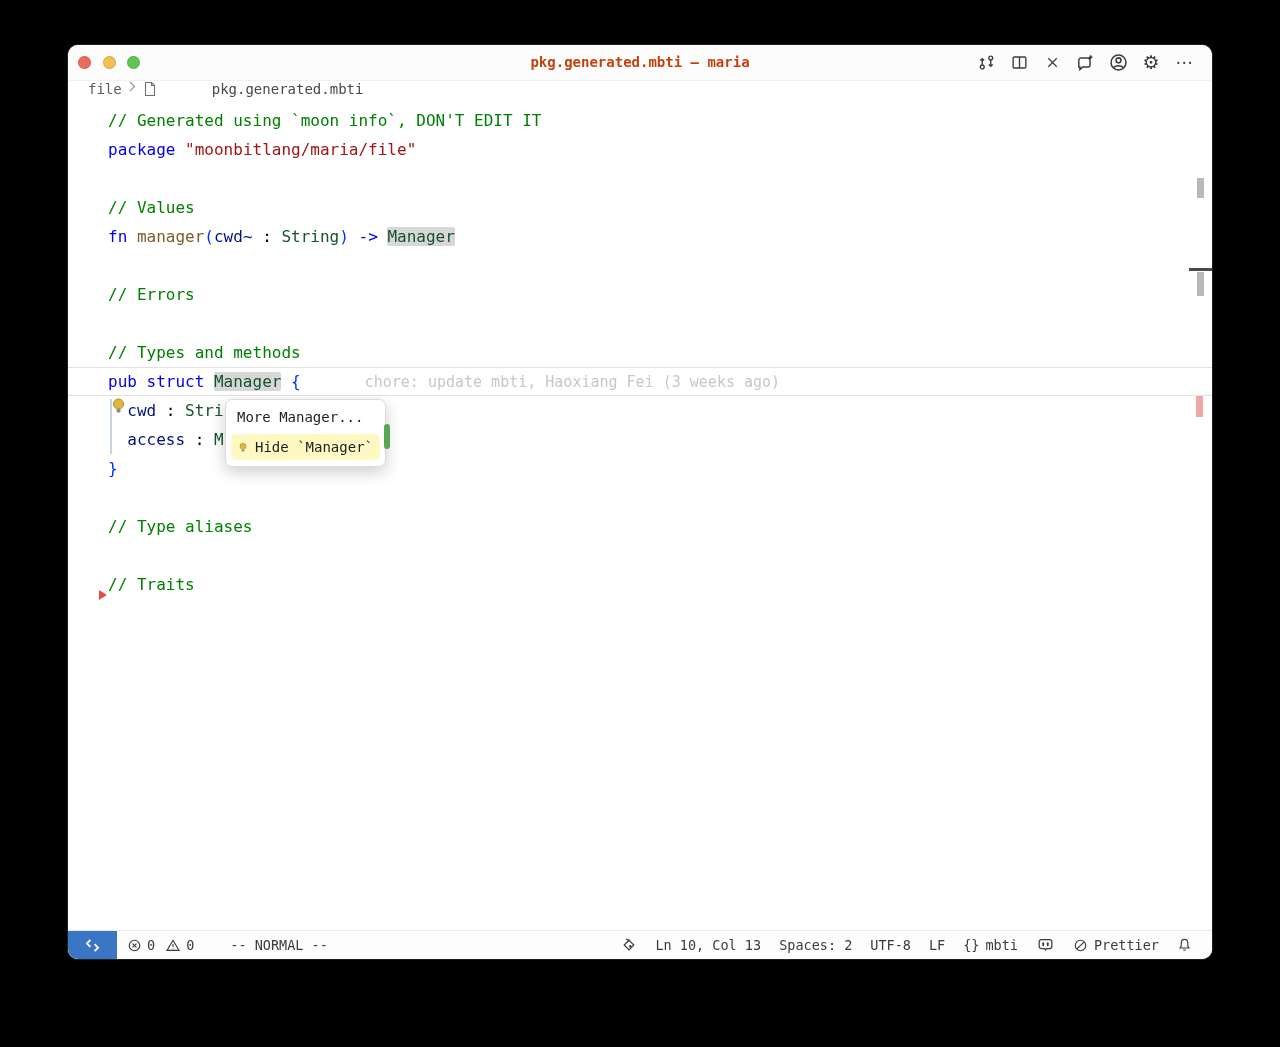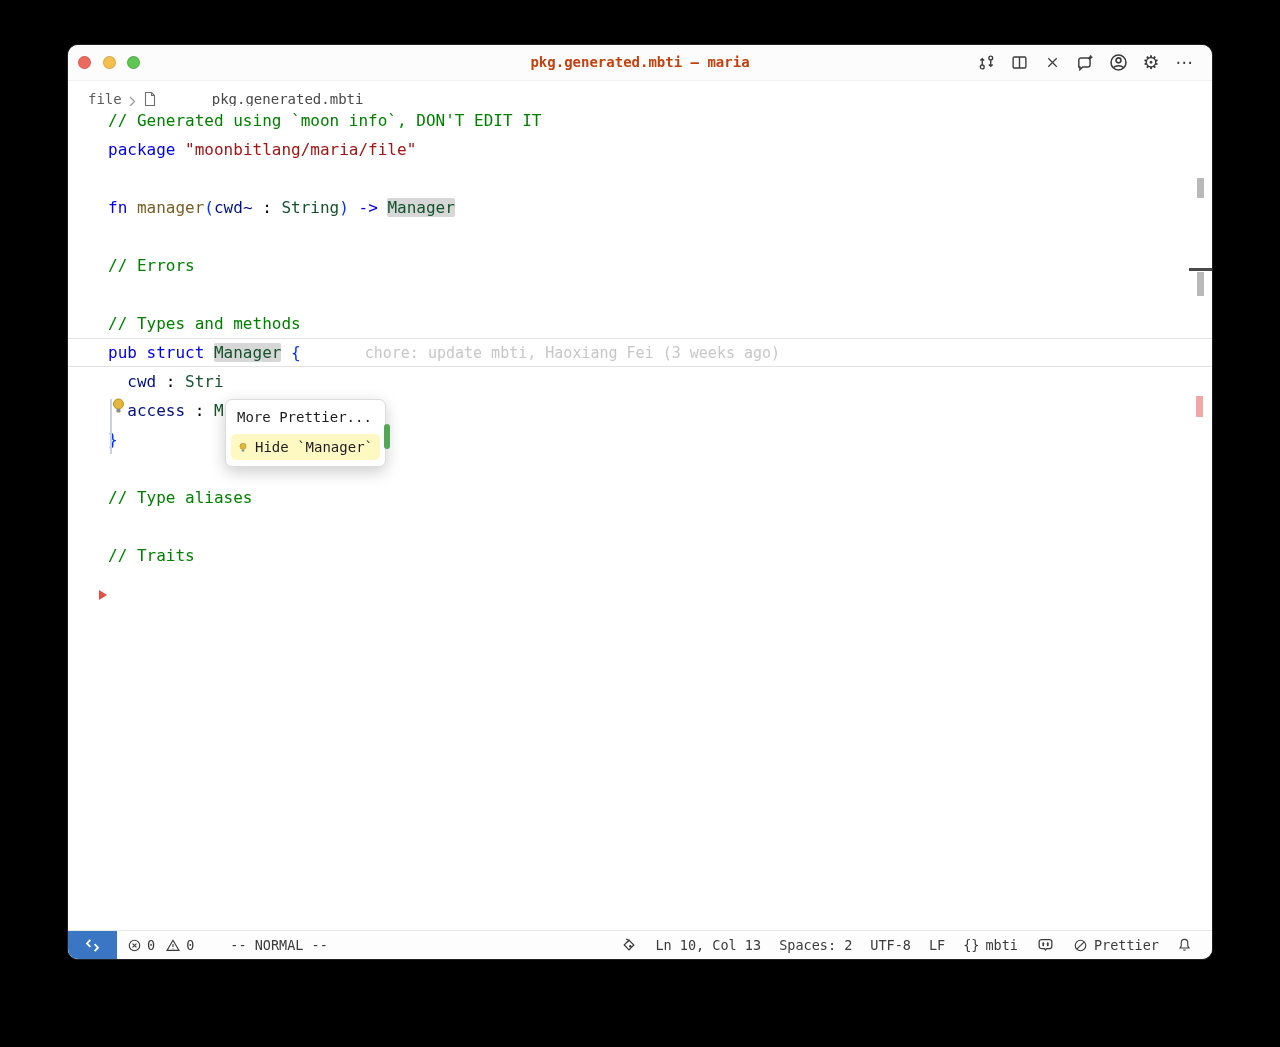--- a/index.html
+++ b/index.html
@@ -16,21 +16,21 @@
   .light{width:13px;height:13px;border-radius:50%;box-shadow:inset 0 0 0 1px rgba(0,0,0,.12);}
   .light.red{background:#ec6a5e;} .light.yellow{background:#f4bf4f;} .light.green{background:#61c554;}
   .win-title{position:absolute;left:50%;transform:translateX(-50%);top:0;height:35px;
              line-height:35px;font-size:14px;font-weight:600;color:#c2410c;white-space:nowrap;}
   .tb-icons{margin-left:auto;display:flex;align-items:center;gap:13px;padding-right:18px;}
   .tb-icon{width:20px;height:20px;display:flex;align-items:center;justify-content:center;color:#3c3c3c;}
   .tb-icon svg{stroke:#3c3c3c;fill:none;stroke-width:1.3;}
   .glyph{font-family:"DejaVu Sans",sans-serif;font-size:18px;color:#3c3c3c;line-height:1;}
 
   
-  .breadcrumb{height:26px;display:flex;align-items:flex-end;gap:7px;padding-left:20px;
+  .breadcrumb{height:26px;display:flex;align-items:flex-start;gap:7px;padding-left:20px;
               font-size:14px;color:#5b5b5b;background:#fff;}
   .breadcrumb .crumb{cursor:default;}
   .breadcrumb svg{display:block;}
 
   
   .editor{position:absolute;left:0;right:0;top:61px;bottom:28px;background:#fff;overflow:hidden;}
   .code-line{height:29px;line-height:29px;padding-left:40px;white-space:pre;
              font-size:16px;color:#000;box-sizing:border-box;}
   .current-line{border-top:1px solid #e3e3e3;border-bottom:1px solid #e3e3e3;line-height:27px;}
   .tok-comment{color:#008000;}
@@ -139,20 +139,21 @@
       <path d="M2.5 1.5 H8.5 L11.5 4.5 V14.5 H2.5 Z M8.5 1.5 V4.5 H11.5" stroke="#6e6e6e" fill="none" stroke-width="1.1"></path>
     </svg>
     <span class="crumb" style="color:#494949;margin-left:48px;">pkg.generated.mbti</span>
   </div>
 
   <div class="editor">
     <div>
         <div class="code-line"><span class="tok-comment">// Generated using `moon info`, DON'T EDIT IT</span></div>
         <div class="code-line"><span class="tok-keyword">package</span><span class="tok-plain"> </span><span class="tok-string">"moonbitlang/maria/file"</span></div>
         <div class="code-line"></div>
+        <div class="code-line"><span class="tok-comment">// Values</span></div>
         <div class="code-line"><span class="tok-keyword">fn</span><span class="tok-plain"> </span><span class="tok-function">manager</span><span class="tok-bracket">(</span><span class="tok-variable">cwd~</span><span class="tok-plain"> : </span><span class="tok-type">String</span><span class="tok-bracket">)</span><span class="tok-plain"> </span><span class="tok-keyword">-&gt;</span><span class="tok-plain"> </span><span class="tok-type occurrence">Manager</span></div>
         <div class="code-line"></div>
         <div class="code-line"><span class="tok-comment">// Errors</span></div>
         <div class="code-line"></div>
         <div class="code-line"><span class="tok-comment">// Types and methods</span></div>
         <div class="code-line current-line"><span class="tok-keyword">pub struct</span><span class="tok-plain"> </span><span class="tok-type occurrence">Manager</span><span class="tok-plain"> </span><span class="tok-bracket">{</span><span class="tok-blame">chore: update mbti, Haoxiang Fei (3 weeks ago)</span></div>
         <div class="code-line"><span class="tok-plain">  </span><span class="tok-variable">cwd</span><span class="tok-plain"> : </span><span class="tok-type">Stri</span></div>
         <div class="code-line"><span class="tok-plain">  </span><span class="tok-variable">access</span><span class="tok-plain"> : </span><span class="tok-type">M</span></div>
         <div class="code-line"><span class="tok-bracket">}</span></div>
         <div class="code-line"></div>
@@ -163,21 +164,21 @@
 
     <div class="ov indent-guide"></div>
     <div class="ov bulb-margin">
       <svg width="17" height="18" viewBox="0 0 17 18">
         <circle cx="8.5" cy="7" r="5" fill="#e2b73d" stroke="#b28c1e" stroke-width="1"></circle>
         <rect x="6.5" y="12" width="4" height="3.6" rx="1" fill="#8a8a8a"></rect>
       </svg>
     </div>
 
     <div class="ov popup">
-      <div class="popup-header">More Prettier...</div>
+      <div class="popup-header">More Manager...</div>
       <div class="popup-item">
         <svg width="13" height="15" viewBox="0 0 17 18">
           <circle cx="8.5" cy="7" r="5.2" fill="#e2b73d" stroke="#b28c1e" stroke-width="1"></circle>
           <rect x="6.3" y="12.2" width="4.4" height="3.8" rx="1" fill="#8a8a8a"></rect>
         </svg>
         <span>Hide `Manager`</span>
       </div>
     </div>
 
     <div class="ov green-mark"></div>

